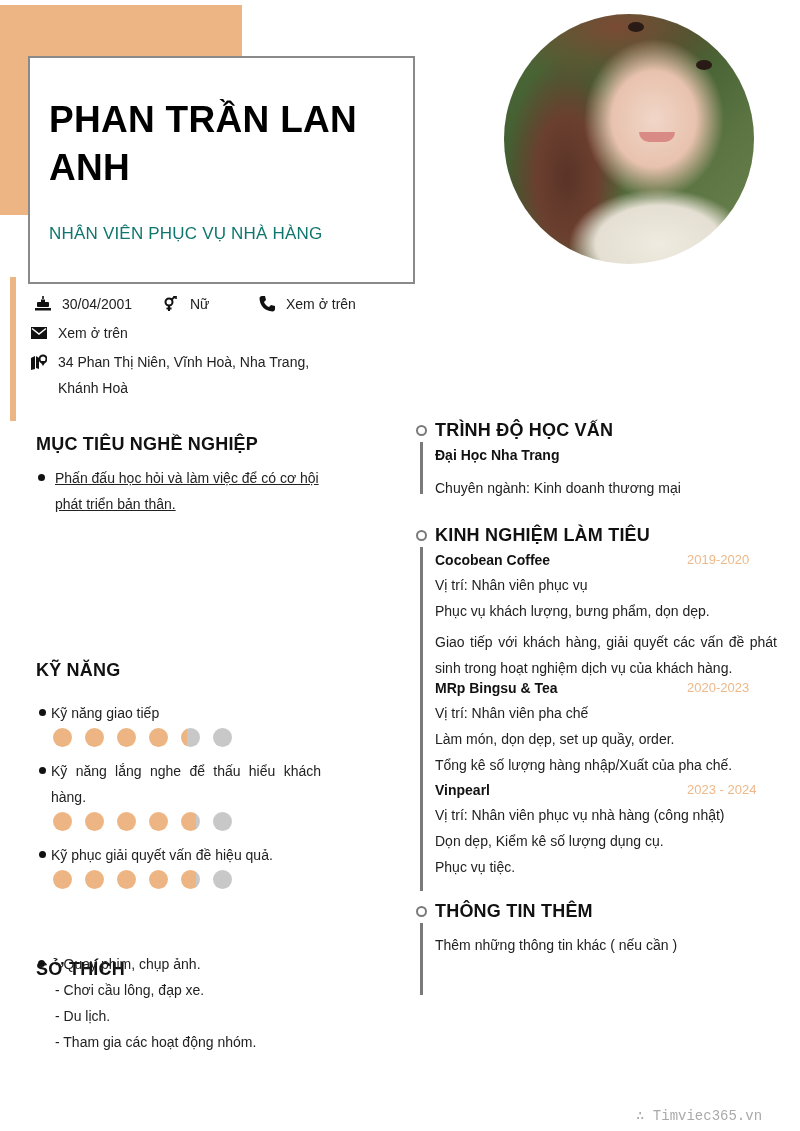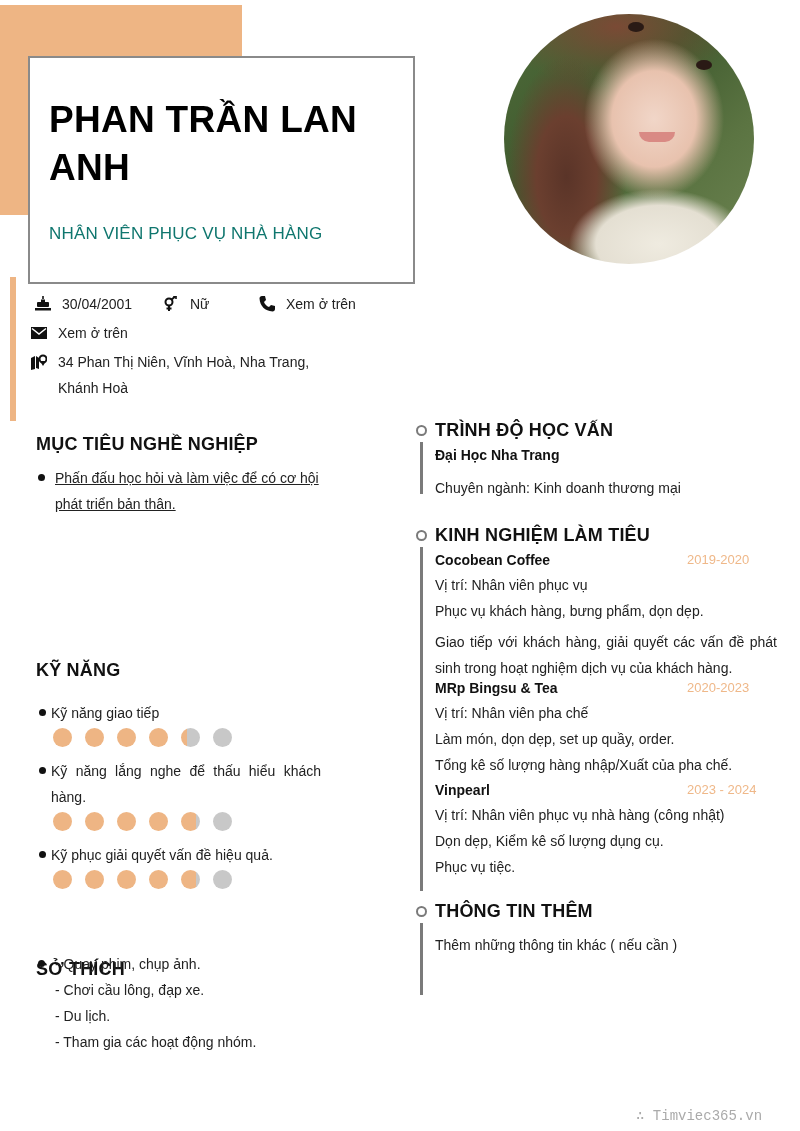--- a/index.html
+++ b/index.html
@@ -172,21 +172,21 @@
 <div class="section-title" style="left:435px;top:420px;">TRÌNH ĐỘ HỌC VẤN</div>
 <div class="r-text r-bold" style="top:447px;">Đại Học Nha Trang</div>
 <div class="r-text" style="top:472px;margin-top:8px;">Chuyên ngành: Kinh doanh thương mại</div>
 
 <div class="tl-circle" style="top:530px;"></div>
 <div class="section-title" style="left:435px;top:525px;">KINH NGHIỆM LÀM TIÊU</div>
 
 <div class="r-text r-bold" style="top:552px;">Cocobean Coffee</div>
 <div class="r-date" style="left:687px;top:552px;">2019-2020</div>
 <div class="r-text" style="top:577px;">Vị trí: Nhân viên phục vụ</div>
-<div class="r-text" style="top:603px;">Phục vụ khách hàng, bưng phẩm, dọn dẹp.</div>
+<div class="r-text" style="top:603px;">Phục vụ khách lượng, bưng phẩm, dọn dẹp.</div>
 <div class="r-text justify" style="top:629px;width:342px;line-height:26px;text-align-last:left;">Giao tiếp với khách hàng, giải quyết các vấn đề phát sinh trong hoạt nghiệm dịch vụ của khách hàng.</div>
 
 <div class="r-text r-bold" style="top:680px;">MRp Bingsu &amp; Tea</div>
 <div class="r-date" style="left:687px;top:680px;">2020-2023</div>
 <div class="r-text" style="top:705px;">Vị trí: Nhân viên pha chế</div>
 <div class="r-text" style="top:731px;">Làm món, dọn dẹp, set up quầy, order.</div>
 <div class="r-text" style="top:757px;">Tổng kê số lượng hàng nhập/Xuất của pha chế.</div>
 
 <div class="r-text r-bold" style="top:782px;">Vinpearl</div>
 <div class="r-date" style="left:687px;top:782px;">2023 - 2024</div>

